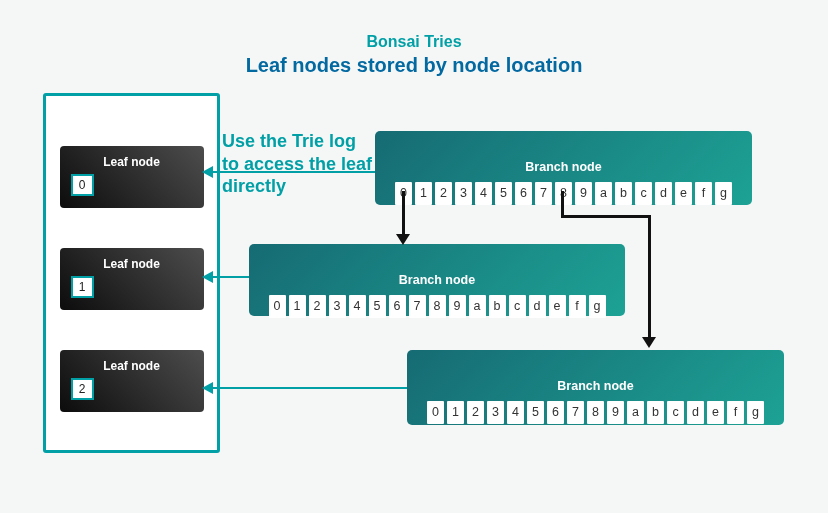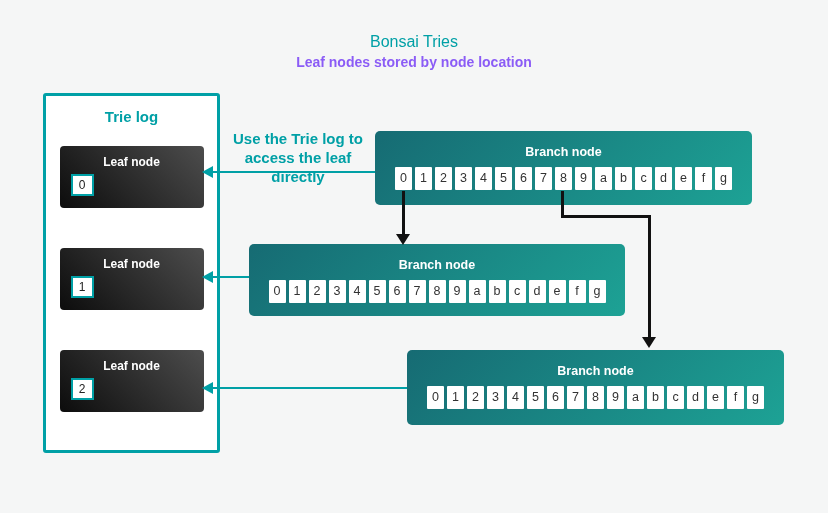--- a/index.html
+++ b/index.html
@@ -10,49 +10,49 @@
     --leaf-dark:#0c0c0c;
     --background:#f5f6f6;
     --connector-black:#111111;
   }
   html,body{margin:0;padding:0;}
   body{font-family:"Liberation Sans",sans-serif;background:var(--background);}
   .page{position:relative;width:828px;height:513px;background:var(--background);overflow:hidden;}
 
   
   .hdr{position:absolute;top:33px;left:0;width:100%;text-align:center;}
-  .hdr h1{margin:0;font-size:16px;font-weight:400;color:var(--accent);}
-  .hdr h2{margin:3px 0 0;font-size:14px;font-weight:700;color:#8b5cf6;}
+  .hdr h1{margin:0;font-size:16px;font-weight:700;color:var(--accent);}
+  .hdr h2{margin:3px 0 0;font-size:20px;font-weight:700;color:#0369a1;}
 
   
   .trie-log{position:absolute;left:43px;top:93px;width:177px;height:360px;background:#ffffff;
     border:3px solid var(--accent);border-radius:3px;box-sizing:border-box;}
   .trie-title{margin-top:12px;text-align:center;font-weight:700;font-size:15px;color:var(--accent);}
   .leaves{position:absolute;left:0;top:50px;width:100%;display:flex;flex-direction:column;gap:40px;align-items:center;}
   .leaf{width:144px;height:62px;border-radius:4px;box-sizing:border-box;padding-top:9px;
     background:linear-gradient(225deg,var(--leaf-light),var(--leaf-dark));}
   .leaf-label{text-align:center;color:#ffffff;font-size:12px;font-weight:700;}
   .leaf-row{display:flex;align-items:center;gap:7px;padding:0 11px;margin-top:5px;}
   .leaf-index{width:23px;height:22px;box-sizing:border-box;border:2px solid var(--accent);
     background:#ffffff;font-size:12px;line-height:18px;text-align:center;color:#222;}
   .leaf-hash{flex:1;height:21px;background:#ffffff;font-size:12.5px;line-height:21px;text-align:center;color:#111;}
 
   
-  .branch{position:absolute;border-radius:5px;box-sizing:border-box;padding-top:14px;
+  .branch{position:absolute;border-radius:5px;box-sizing:border-box;padding-top:29px;
     background:linear-gradient(135deg,var(--branch-start),var(--branch-end));}
   .b1{left:375px;top:131px;width:377px;height:74px;}
   .b2{left:249px;top:244px;width:376px;height:72px;}
   .b3{left:407px;top:350px;width:377px;height:75px;}
   .branch-label{text-align:center;color:#ffffff;font-weight:700;font-size:12.5px;}
   .cells{display:flex;justify-content:center;gap:3px;margin-top:8px;}
   .cell{width:17px;height:23px;background:#ffffff;text-align:center;font-size:12.5px;line-height:23px;color:#333;border-radius:1px;}
 
   
-  .annotation{position:absolute;left:222px;top:130px;width:152px;text-align:center;
-    color:var(--accent);font-weight:700;font-size:15px;line-height:1.25;}
+  .annotation{position:absolute;left:222px;top:130px;width:152px;text-align:left;
+    color:var(--accent);font-weight:700;font-size:18px;line-height:1.25;}
 
   
   .hline,.vline,.head-left,.head-down{position:absolute;}
   .hline.teal{height:2px;background:var(--accent);}
   .hline.black{height:3px;background:var(--connector-black);}
   .vline.black{width:3px;background:var(--connector-black);}
   .head-left{width:0;height:0;border-top:6px solid transparent;border-bottom:6px solid transparent;
     border-right:11px solid var(--accent);}
   .head-down{width:0;height:0;border-left:7px solid transparent;border-right:7px solid transparent;
     border-top:11px solid var(--connector-black);}
@@ -75,21 +75,20 @@
 <body>
 
 <div class="page">
 
   <div class="hdr">
     <h1>Bonsai Tries</h1>
     <h2>Leaf nodes stored by node location</h2>
   </div>
 
   <section class="trie-log">
-    <div class="trie-title">Trie log</div>
     <div class="leaves">
         <div class="leaf">
         <div class="leaf-label">Leaf node</div>
         <div class="leaf-row">
           <span class="leaf-index">0</span>
         </div>
       </div>
         <div class="leaf">
         <div class="leaf-label">Leaf node</div>
         <div class="leaf-row">

